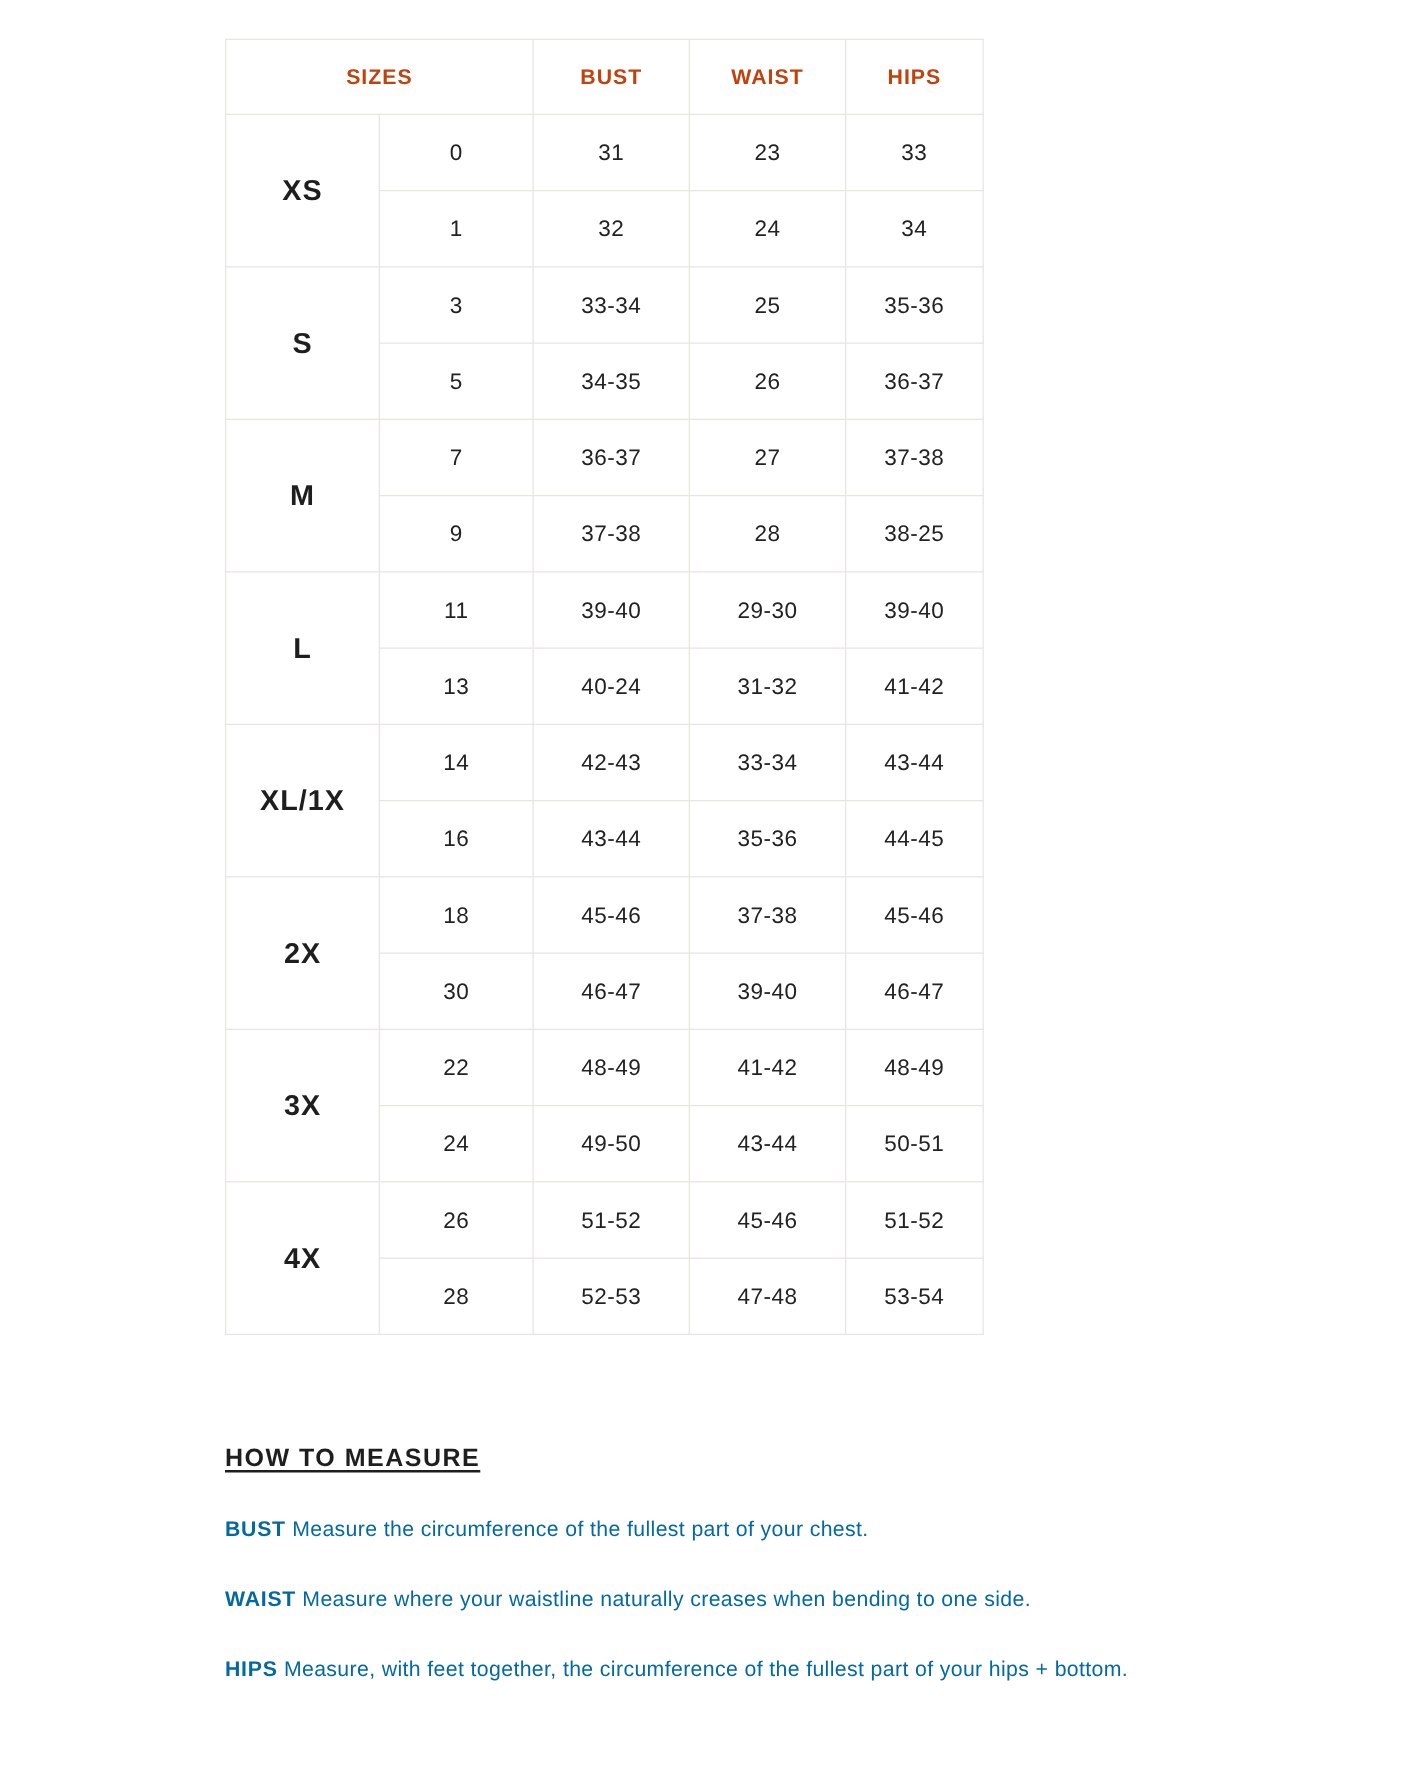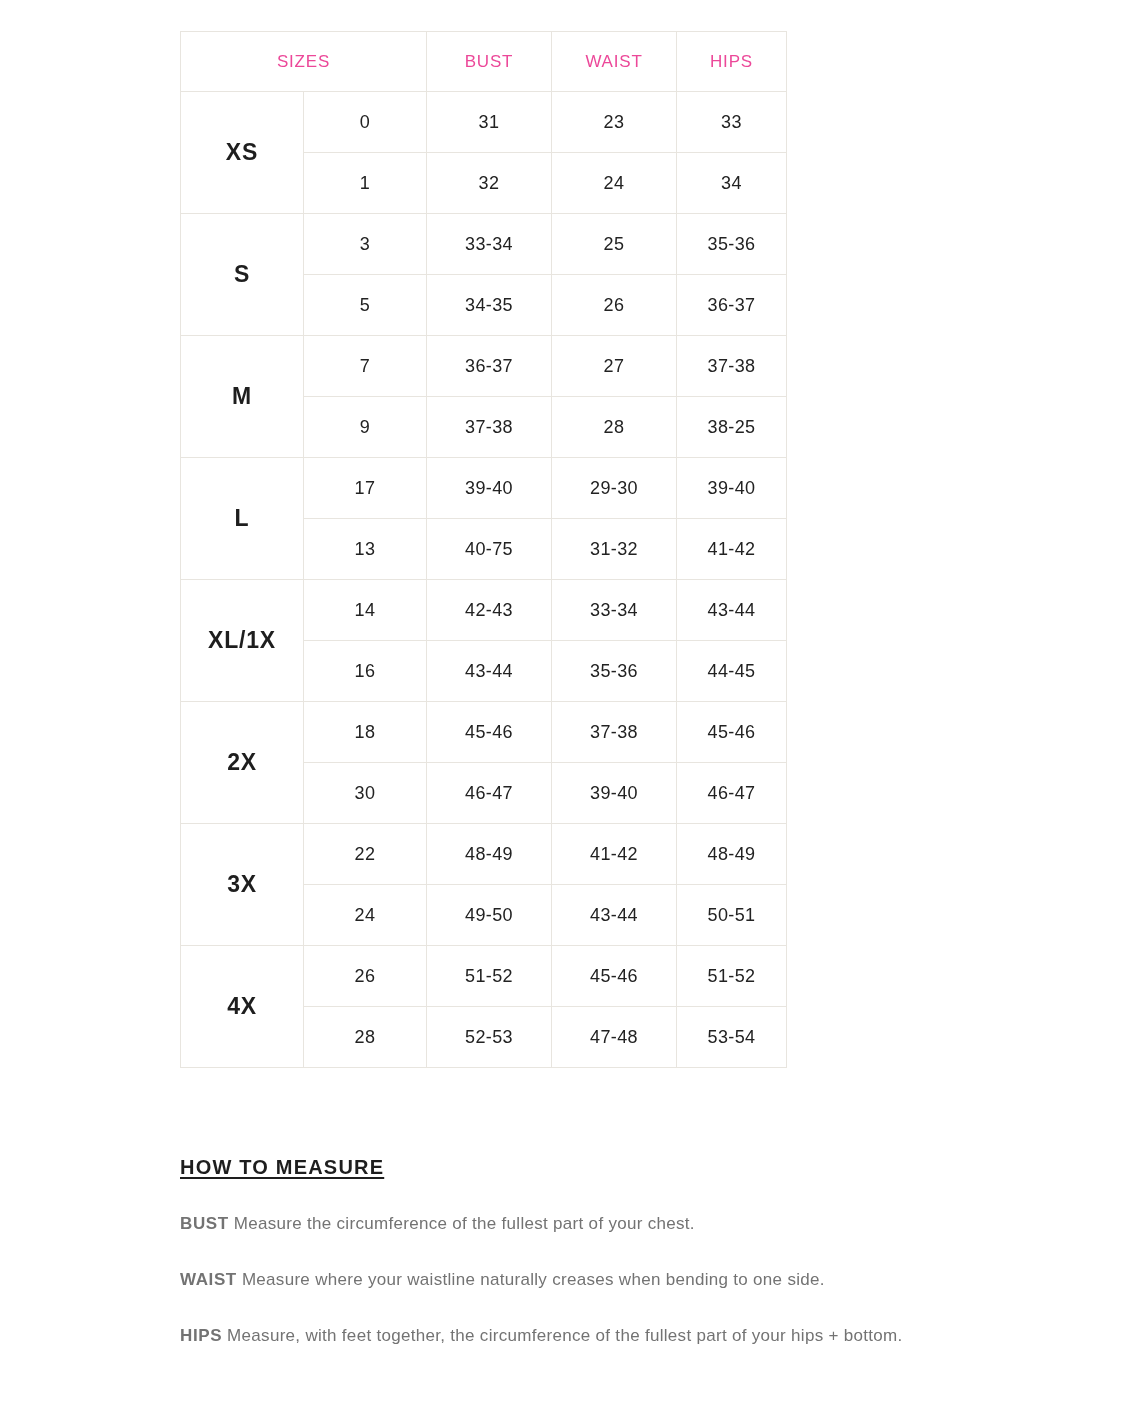--- a/index.html
+++ b/index.html
@@ -28,23 +28,23 @@
   table.size-table th,
   table.size-table td {
     border: 1px solid #e8e5df;
     text-align: center;
     vertical-align: middle;
     padding: 0;
   }
   table.size-table thead th {
     height: 59px;
     font-size: 17px;
-    font-weight: normal;
+    font-weight: bold;
     letter-spacing: 0.8px;
-    color: #ec4899;
+    color: #c2410c;
   }
   table.size-table tbody td {
     height: 60px;
     font-size: 18px;
     font-weight: normal;
     letter-spacing: 0.4px;
     color: #222222;
   }
   table.size-table tbody th.glabel {
     font-size: 23px;
@@ -67,21 +67,21 @@
     letter-spacing: 1.2px;
     text-decoration: underline;
     text-underline-offset: 3px;
     color: #1e1e1e;
   }
   .measure p {
     margin: 0 0 30px 0;
     font-size: 17px;
     line-height: 26px;
     letter-spacing: 0.3px;
-    color: #737373;
+    color: #0369a1;
   }
   .measure p strong { font-weight: bold; letter-spacing: 0.6px; }
 </style>
 </head>
 <body>
 
 <div class="page">
 
   <div class="size-table-wrap">
     <table class="size-table">
@@ -139,28 +139,28 @@
         </tr>
         <tr>
           <td>9</td>
           <td>37-38</td>
           <td>28</td>
           <td>38-25</td>
         </tr>
 
         <tr>
           <th class="glabel" rowspan="2">L</th>
-          <td>17</td>
+          <td>11</td>
           <td>39-40</td>
           <td>29-30</td>
           <td>39-40</td>
         </tr>
         <tr>
           <td>13</td>
-          <td>40-75</td>
+          <td>40-24</td>
           <td>31-32</td>
           <td>41-42</td>
         </tr>
 
         <tr>
           <th class="glabel" rowspan="2">XL/1X</th>
           <td>14</td>
           <td>42-43</td>
           <td>33-34</td>
           <td>43-44</td>

